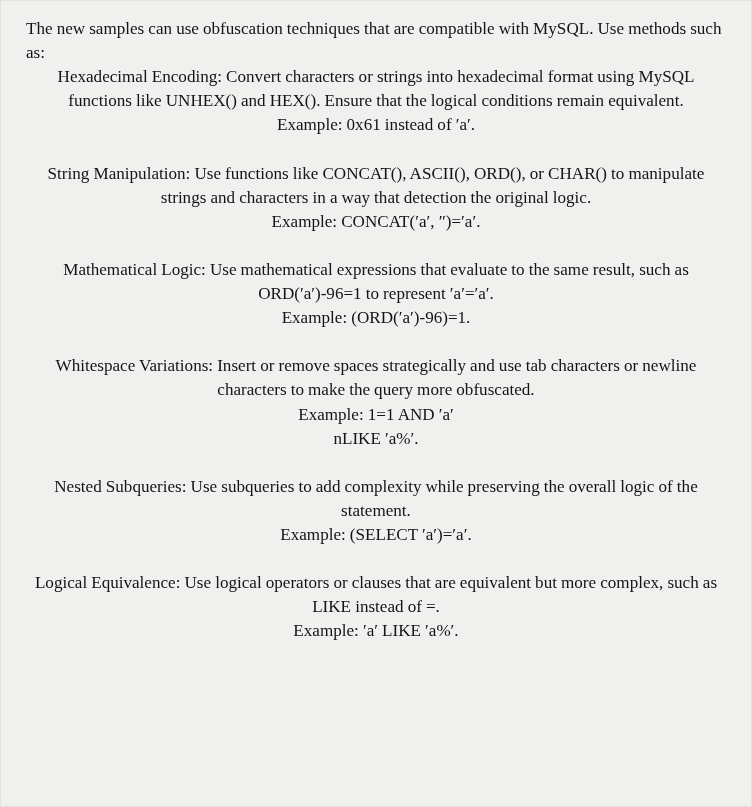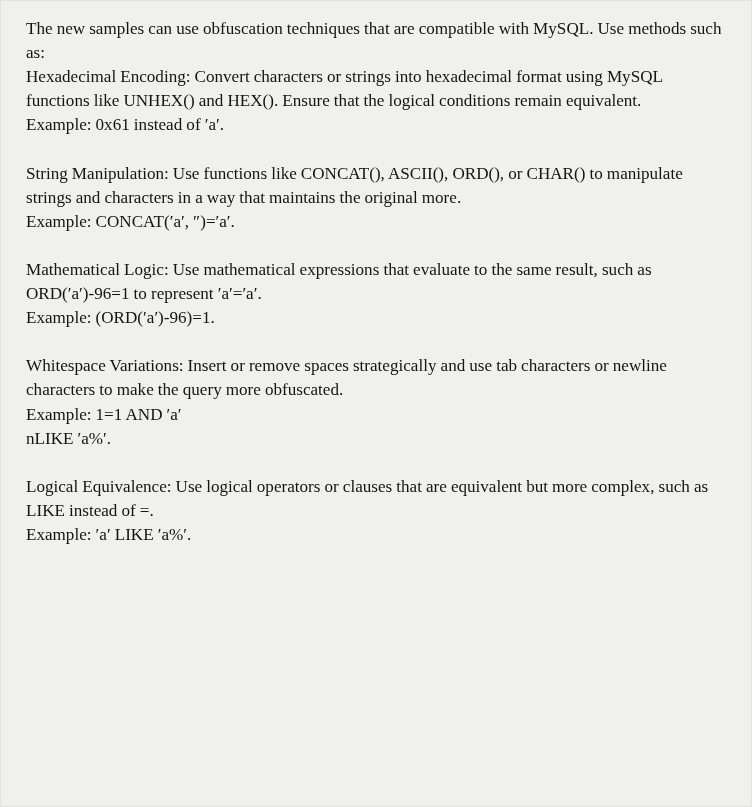--- a/index.html
+++ b/index.html
@@ -28,46 +28,49 @@
     text-align: left;
     -webkit-font-smoothing: antialiased;
   }
   .para {
     margin: 0;
     white-space: pre-wrap;
     word-spacing: -0.2px;
   }
   .para + .para {
     margin-top: 24.1px;
+    text-align: center;
   }
   .para.tight + .para.tight {
     margin-top: 0;
   }
 </style>
 </head>
 <body>
 
 <div id="page">
   <div class="doc-body">
 
     <p class="para tight">The new samples can use obfuscation techniques that are compatible with MySQL. Use methods such as:</p>
 
     <p class="para tight">Hexadecimal Encoding: Convert characters or strings into hexadecimal format using MySQL functions like UNHEX() and HEX(). Ensure that the logical conditions remain equivalent.
 Example: 0x61 instead of ′a′.</p>
 
-    <p class="para">String Manipulation: Use functions like CONCAT(), ASCII(), ORD(), or CHAR() to manipulate strings and characters in a way that maintains the original more.
+    <p class="para">String Manipulation: Use functions like CONCAT(), ASCII(), ORD(), or CHAR() to manipulate strings and characters in a way that detection the original logic.
 Example: CONCAT(′a′, ″)=′a′.</p>
 
 
     <p class="para">Mathematical Logic: Use mathematical expressions that evaluate to the same result, such as ORD(′a′)-96=1 to represent ′a′=′a′.
 Example: (ORD(′a′)-96)=1.</p>
 
     <p class="para">Whitespace Variations: Insert or remove spaces strategically and use tab characters or newline characters to make the query more obfuscated.
 Example: 1=1 AND ′a′
 nLIKE ′a%′.</p>
 
+    <p class="para">Nested Subqueries: Use subqueries to add complexity while preserving the overall logic of the statement.
+Example: (SELECT ′a′)=′a′.</p>
 
 
     <p class="para">Logical Equivalence: Use logical operators or clauses that are equivalent but more complex, such as LIKE instead of =.
 Example: ′a′ LIKE ′a%′.</p>
 
   </div>
 </div>
 
 </body></html>

